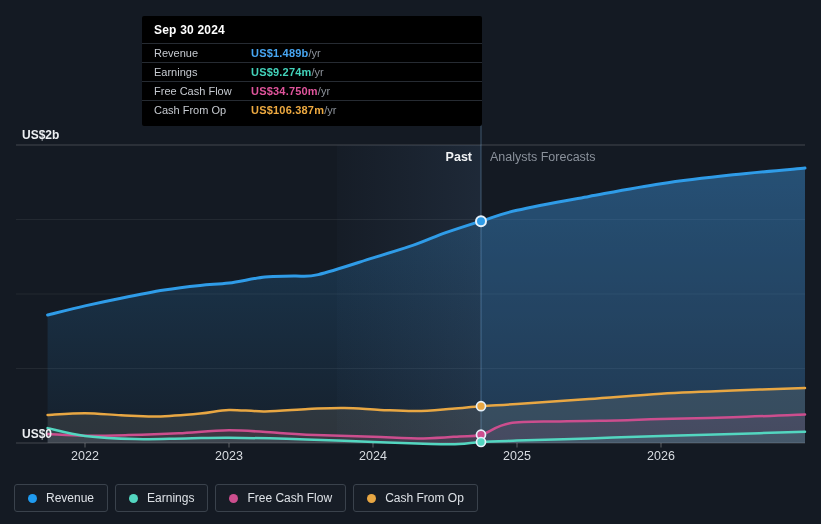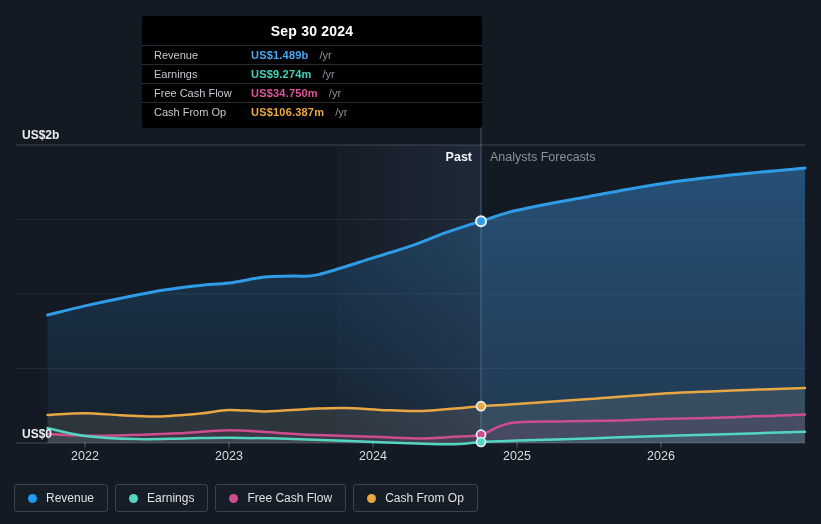--- a/index.html
+++ b/index.html
@@ -11,25 +11,25 @@
   .stage{position:relative;width:821px;height:524px;background:#141a23;}
   svg{display:block;}
   svg text{font-family:"Liberation Sans","DejaVu Sans",sans-serif;}
 
   
   .tooltip{
     position:absolute;left:142px;top:16px;width:340px;
     background:#000;border-radius:2px;z-index:6;
     box-sizing:border-box;padding-bottom:7px;
   }
-  .tooltip-title{padding:7px 12px 6px;font-size:14px;font-weight:700;color:#fff;letter-spacing:.2px;text-align:center;}
+  .tooltip-title{padding:7px 12px 6px;font-size:12px;font-weight:700;color:#fff;letter-spacing:.2px;}
   .t-row{display:flex;align-items:center;height:18px;padding:0 12px;border-top:1px solid #262b32;font-size:11px;}
   .t-label{width:97px;color:#c6cad0;flex:none;}
   .t-value{font-weight:700;letter-spacing:.2px;}
-  .t-suffix{color:#8d939b;margin-left:11px;}
+  .t-suffix{color:#8d939b;margin-left:0;}
 
   
   .legend{position:absolute;left:14px;top:484px;display:flex;gap:7px;z-index:4;}
   .legend-item{
     display:flex;align-items:center;gap:9px;height:26px;padding:0 13px;
     border:1px solid #3a424c;border-radius:3px;background:rgba(255,255,255,0.015);
     font-size:12px;color:#dde1e6;cursor:pointer;white-space:nowrap;
   }
   .legend-dot{width:9px;height:9px;border-radius:50%;flex:none;}
 </style>

